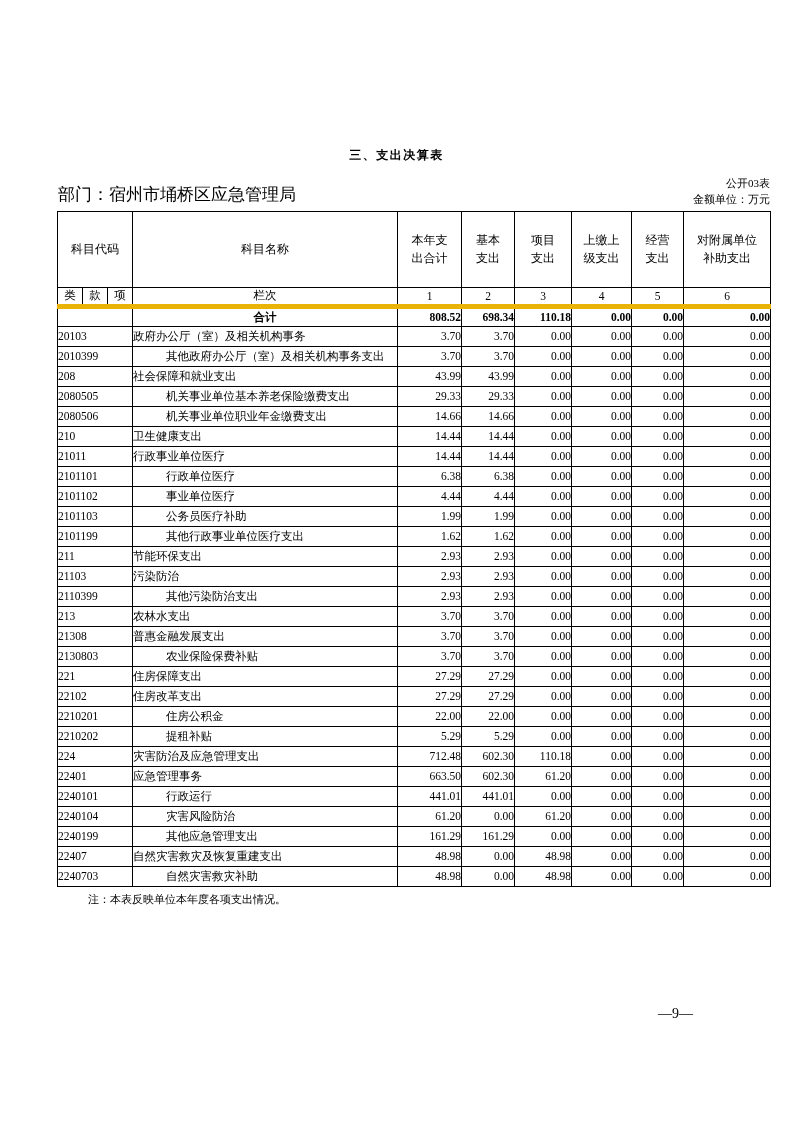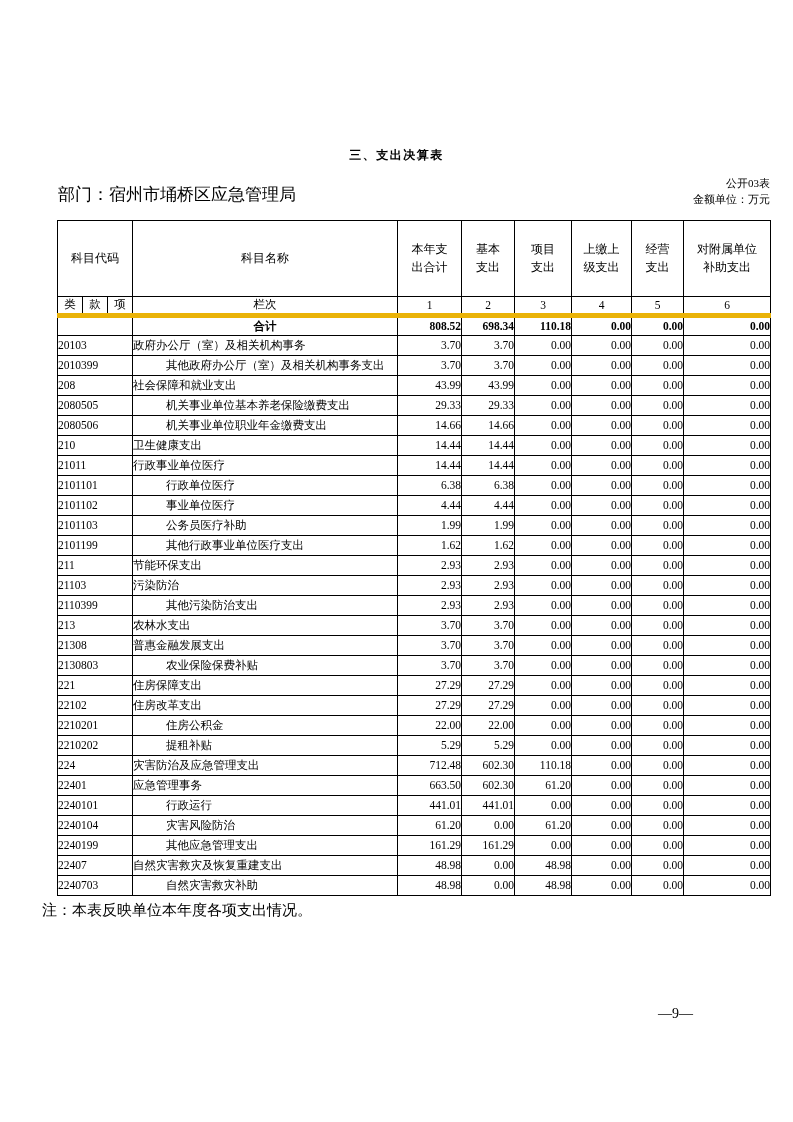--- a/index.html
+++ b/index.html
@@ -37,21 +37,21 @@
   .meta-left {
     position: absolute;
     left: 1px;
     bottom: 0;
     font-size: 17px;
   }
   table.report {
     border-collapse: collapse;
     table-layout: fixed;
     width: 713px;
-    margin: 12px 0 0 57px;
+    margin: 3px 0 0 57px;
   }
   table.report th,
   table.report td {
     border: 1px solid #000000;
     font-weight: normal;
     font-size: 11.5px;
     padding: 0;
     overflow: hidden;
     white-space: nowrap;
     box-sizing: border-box;
@@ -89,22 +89,22 @@
   }
   td.num {
     text-align: right;
     padding-right: 5px;
   }
   tr.total-row td {
     border-top: 5px solid #eab308;
     font-weight: bold;
   }
   .note {
-    margin: 5px 0 0 42px;
-    font-size: 15px;
+    margin: 5px 0 0 88px;
+    font-size: 11px;
   }
   .pageno {
     position: absolute;
     left: 658px;
     top: 1006px;
     font-size: 14px;
   }
 </style>
 </head>
 <body>

